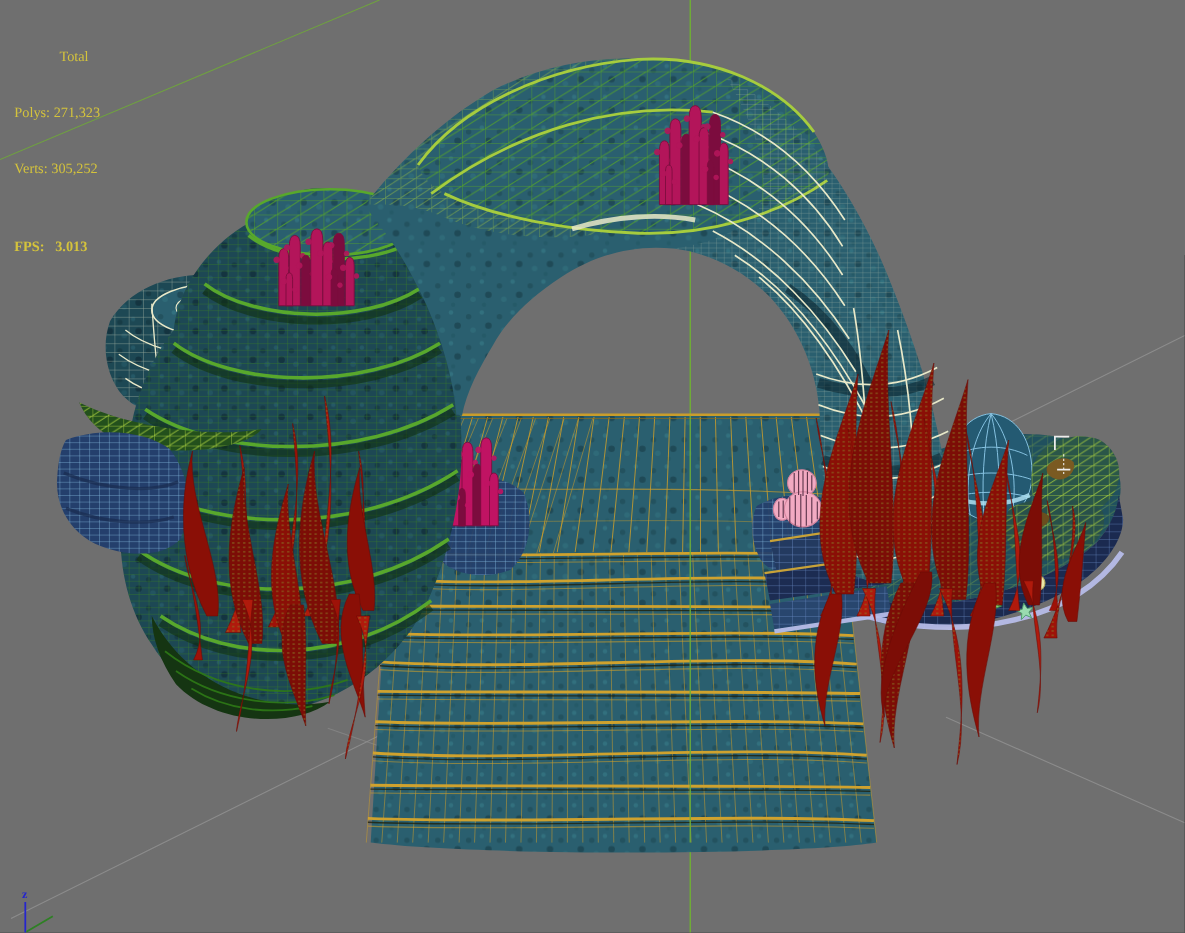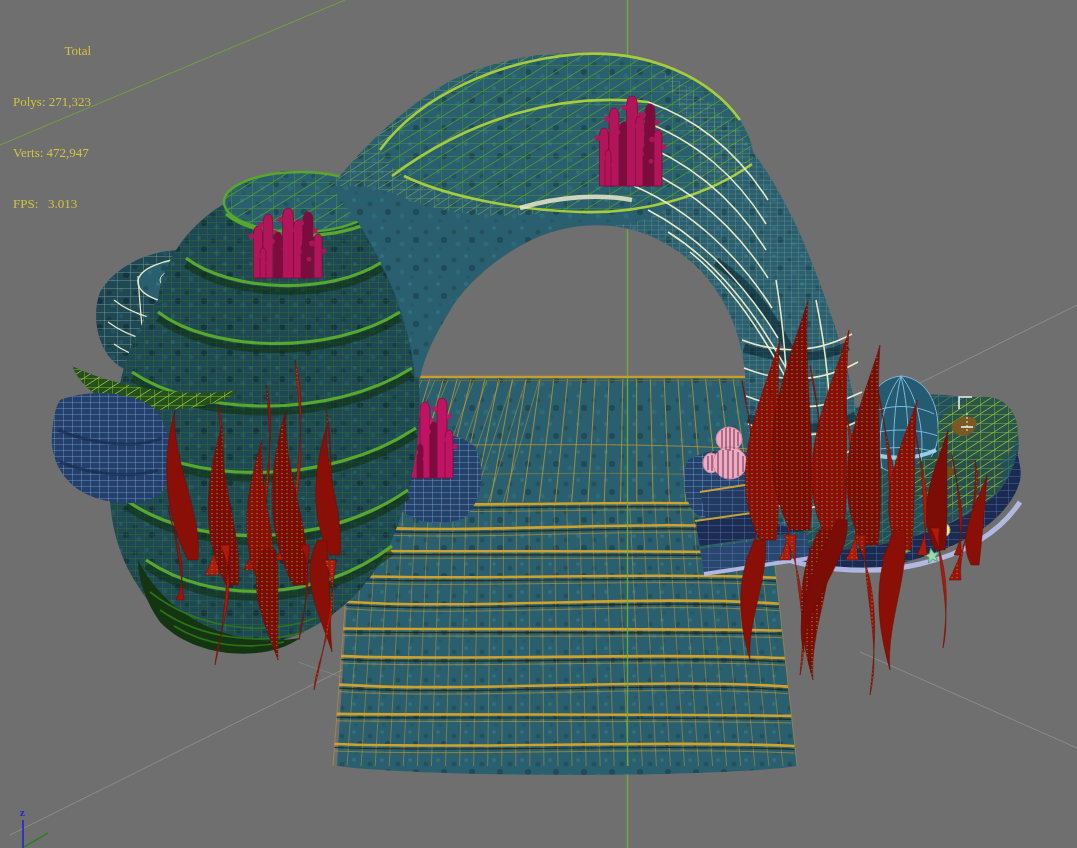--- a/index.html
+++ b/index.html
@@ -8,22 +8,22 @@
     --ground-wire-gold:#c99d2c; --kelp-red:#9e1208; --coral-magenta:#b3155a; --coral-pink:#f2aac2;
     --dome-wire-blue:#8cc8e8; --platform-wire-blue:#7498d2; --platform-edge-lavender:#b6bce8;
     --surface-teal:#2a5f6f; --axis-z-blue:#2525cf; --axis-y-green:#2e8024;
   }
   html,body{margin:0;padding:0;background:#444;}
   .viewport{position:relative;width:1077px;height:848px;background:var(--background);overflow:hidden;
     font-family:"Liberation Serif", serif;}
   .viewport svg{position:absolute;left:0;top:0;}
   .stats{position:absolute;left:13px;top:8px;color:var(--stats-text);font-size:13px;line-height:17px;
     white-space:pre;text-rendering:optimizeSpeed;}
-  .stats .total{padding-left:41px;text-align:right;}
-  .stats .fps{margin-top:0;}
+  .stats .total{padding-left:41px;}
+  .stats .fps{margin-top:20px;font-weight:bold;}
   
   .sgr{stroke:var(--rock-wire-green);fill:none}
   .scr{stroke:var(--arch-wire-cream);fill:none}
   .syg{stroke:var(--arch-wire-yellow-green);fill:none}
   .sgo{stroke:var(--ground-wire-gold);fill:none}
   .sbl{stroke:var(--dome-wire-blue);fill:none}
   .slv{stroke:var(--platform-edge-lavender);fill:none}
   .gridg{stroke:var(--grid-green);fill:none}
   .gridgr{stroke:var(--grid-gray);fill:none}
 </style>
@@ -620,16 +620,16 @@
   <g>
     <path d="M23,820 L23,848" stroke="var(--axis-z-blue)" stroke-width="1.6" fill="none"></path>
     <path d="M24,847 L48,833" stroke="var(--axis-y-green)" stroke-width="1.6" fill="none"></path>
     <text x="20" y="816" font-size="11" font-weight="bold" fill="var(--axis-z-blue)" font-family="Liberation Serif, serif">z</text>
   </g>
 </svg>
 
 <div class="stats">
   <div class="total">Total</div>
   <div>Polys: 271,323</div>
-  <div>Verts: 472,947</div>
+  <div>Verts: 305,252</div>
   <div class="fps">FPS:   3.013</div>
 </div>
 </div>
 
 </body></html>

